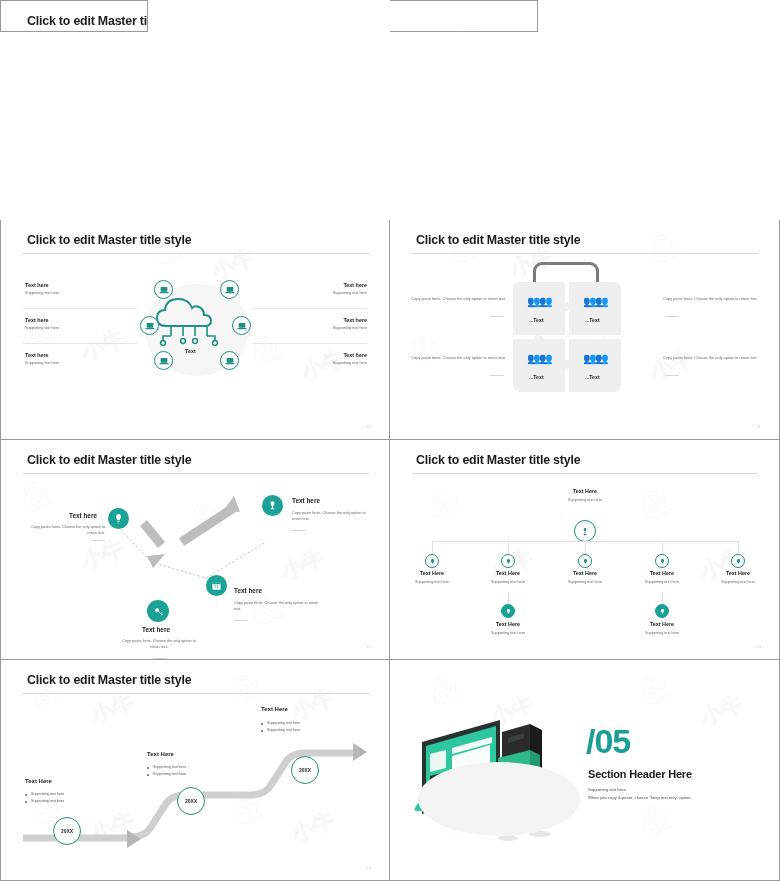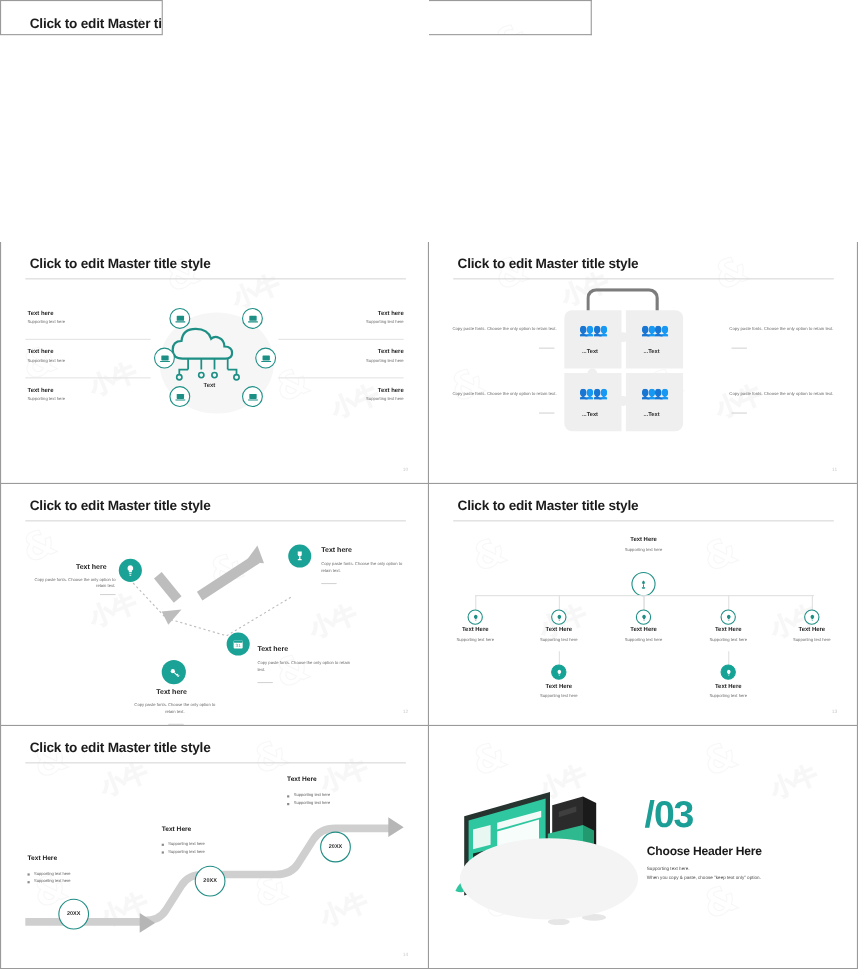--- a/index.html
+++ b/index.html
@@ -569,20 +569,20 @@
         <path d="M123 60 q5 -6 10 0 l0 -3 q-5 -4 -10 0z" fill="#2b2b2b"></path>
         <rect x="123" y="67" width="11" height="16" rx="2" fill="#2f3a3a"></rect>
         <rect x="123" y="82" width="5" height="20" fill="#3fd6ae"></rect>
         <rect x="129" y="82" width="5" height="20" fill="#3fd6ae"></rect>
         <rect x="120" y="101" width="8" height="3.5" rx="1.7" fill="#2b2b2b"></rect>
         <rect x="129" y="101" width="8" height="3.5" rx="1.7" fill="#2b2b2b"></rect>
         <path d="M123 70 L113 76" stroke="#8b5a3c" stroke-width="2.6" stroke-linecap="round"></path>
       </svg>
     </div>
 
-    <div class="sec-num" style="left:196px;top:62px;">/03</div>
-    <div class="sec-head" style="left:198px;top:108px;">Choose Header Here</div>
+    <div class="sec-num" style="left:196px;top:62px;">/05</div>
+    <div class="sec-head" style="left:198px;top:108px;">Section Header Here</div>
     <div class="sec-sub" style="left:198px;top:126px;">Supporting text here.</div>
     <div class="sec-sub" style="left:198px;top:134px;">When you copy &amp; paste, choose "keep text only" option.</div>
     <div class="pagenum"></div>
   </div>
 
 </div>
 
 </body></html>

